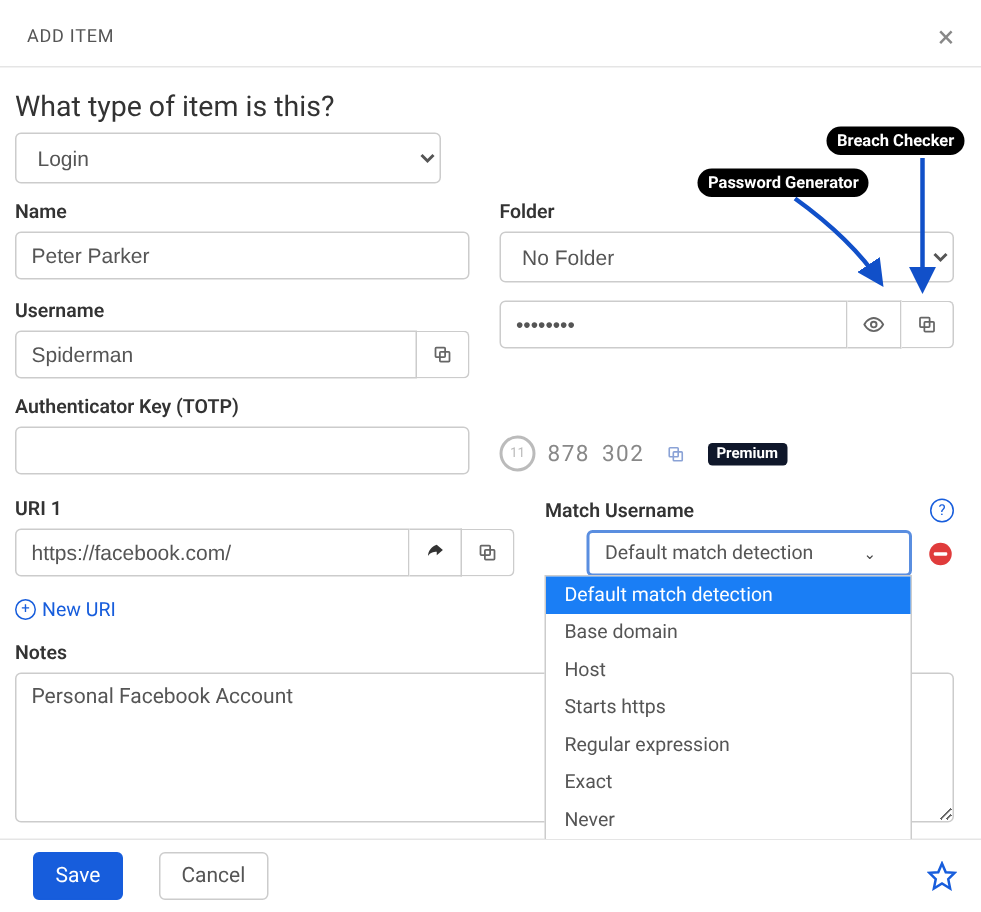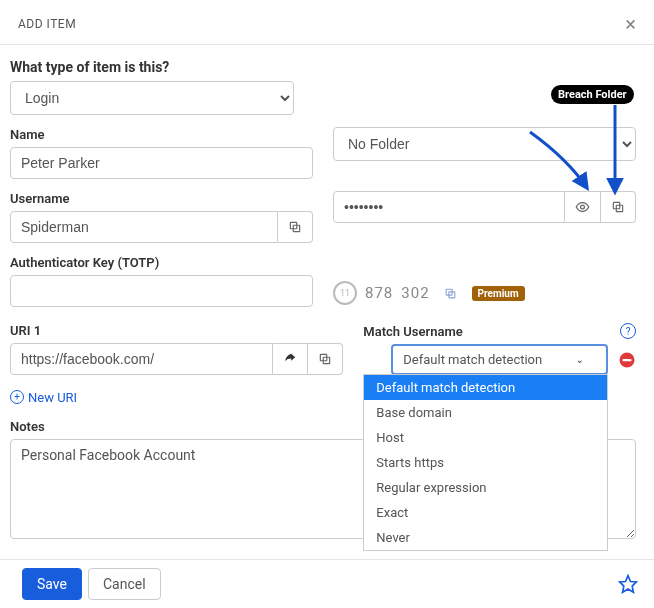--- a/index.html
+++ b/index.html
@@ -46,21 +46,21 @@
     padding: 14px 18px 4px 10px;
     position: relative;
   }
   .modal-footer {
     padding: 8px 10px;
     border-top: 1px solid #e5e5e5;
     display: flex;
     align-items: center;
     justify-content: space-between;
   }
-  .footer-left { display: flex; gap: 6px; padding-left: 12px; }
+  .footer-left { display: flex; gap: 24px; padding-left: 12px; }
   .btn {
     display: inline-flex;
     align-items: center;
     justify-content: center;
     padding: 7px 14px;
     border-radius: 4px;
     font-size: 14px;
     cursor: pointer;
     border: 1px solid transparent;
   }
@@ -127,22 +127,22 @@
     color: #666;
     cursor: pointer;
   }
   .input-group .addon:last-child {
     border-top-right-radius: 4px;
     border-bottom-right-radius: 4px;
   }
   select.form-control { appearance: auto; }
 
   .type-q {
-    font-size: 14px;
-    font-weight: 700;
+    font-size: 19px;
+    font-weight: 400;
     color: #333;
     margin-bottom: 6px;
   }
   .type-select { width: 284px; }
 
   .icon-action {
     width: 18px;
     height: 18px;
     display: inline-flex;
     align-items: center;
@@ -166,21 +166,21 @@
     display: flex; align-items: center; justify-content: center;
     font-size: 9px; color: #bbb;
   }
   .totp-code { font-size: 15px; letter-spacing: 1px; color: #888; }
   .totp-copy {
     width: 26px; height: 26px; color:#8aa2d6;
     display:flex;align-items:center;justify-content:center; cursor:pointer;
     font-size: 13px;
   }
   .premium-badge {
-    background: #a16207;
+    background: #0f172a;
     color: #fff;
     font-size: 10px;
     font-weight: 700;
     padding: 2px 6px;
     border-radius: 3px;
   }
 
   .new-uri {
     color: #175ddc;
     font-size: 13px;
@@ -304,20 +304,21 @@
 
     <div class="row">
       <div class="col">
         <div class="form-group">
           <label class="form-label">Name</label>
           <input class="form-control" type="text" value="Peter Parker" style="">
         </div>
       </div>
       <div class="col">
         <div class="form-group">
+          <label class="form-label">Folder</label>
           <select class="form-control">
             <option>No Folder</option>
           </select>
         </div>
       </div>
     </div>
 
     <div class="row">
       <div class="col">
         <div class="form-group">
@@ -435,32 +436,35 @@
           </div>
         </div>
       </div>
     </div>
 
     <div class="form-group" style="margin-top:14px;">
       <label class="form-label">Notes</label>
       <textarea class="form-control" style="">Personal Facebook Account</textarea>
     </div>
 
+    <div class="annot" style="top:68px; left:465px;">
+      <span class="annot-label">Password Generator</span>
+    </div>
     <div class="annot" style="top:75px; left:465px; width:130px; height:80px;">
       <svg width="140" height="80" viewBox="0 0 140 80">
         <defs>
             <marker id="ah1" viewBox="0 0 10 10" refX="8" refY="5" markerWidth="6" markerHeight="6" orient="auto">
               <path d="M0 0L10 5L0 10z" fill="#1150c9"></path>
             </marker>
           </defs>
         <path d="M65 12 C 90 30, 110 50, 122 68" stroke="#1150c9" stroke-width="3" fill="none" marker-end="url(#ah1)"></path>
       </svg>
     </div>
     <div class="annot" style="top:40px; left:551px;">
-      <span class="annot-label">Breach Folder</span>
+      <span class="annot-label">Breach Checker</span>
     </div>
     <div class="annot" style="top:55px; left:600px; width:40px; height:100px;">
       <svg width="40" height="100" viewBox="0 0 40 100">
         <defs>
             <marker id="ah2" viewBox="0 0 10 10" refX="8" refY="5" markerWidth="6" markerHeight="6" orient="auto">
               <path d="M0 0L10 5L0 10z" fill="#1150c9"></path>
             </marker>
           </defs>
         <path d="M15 5 C 15 40, 15 70, 15 92" stroke="#1150c9" stroke-width="3" fill="none" marker-end="url(#ah2)"></path>
       </svg>

